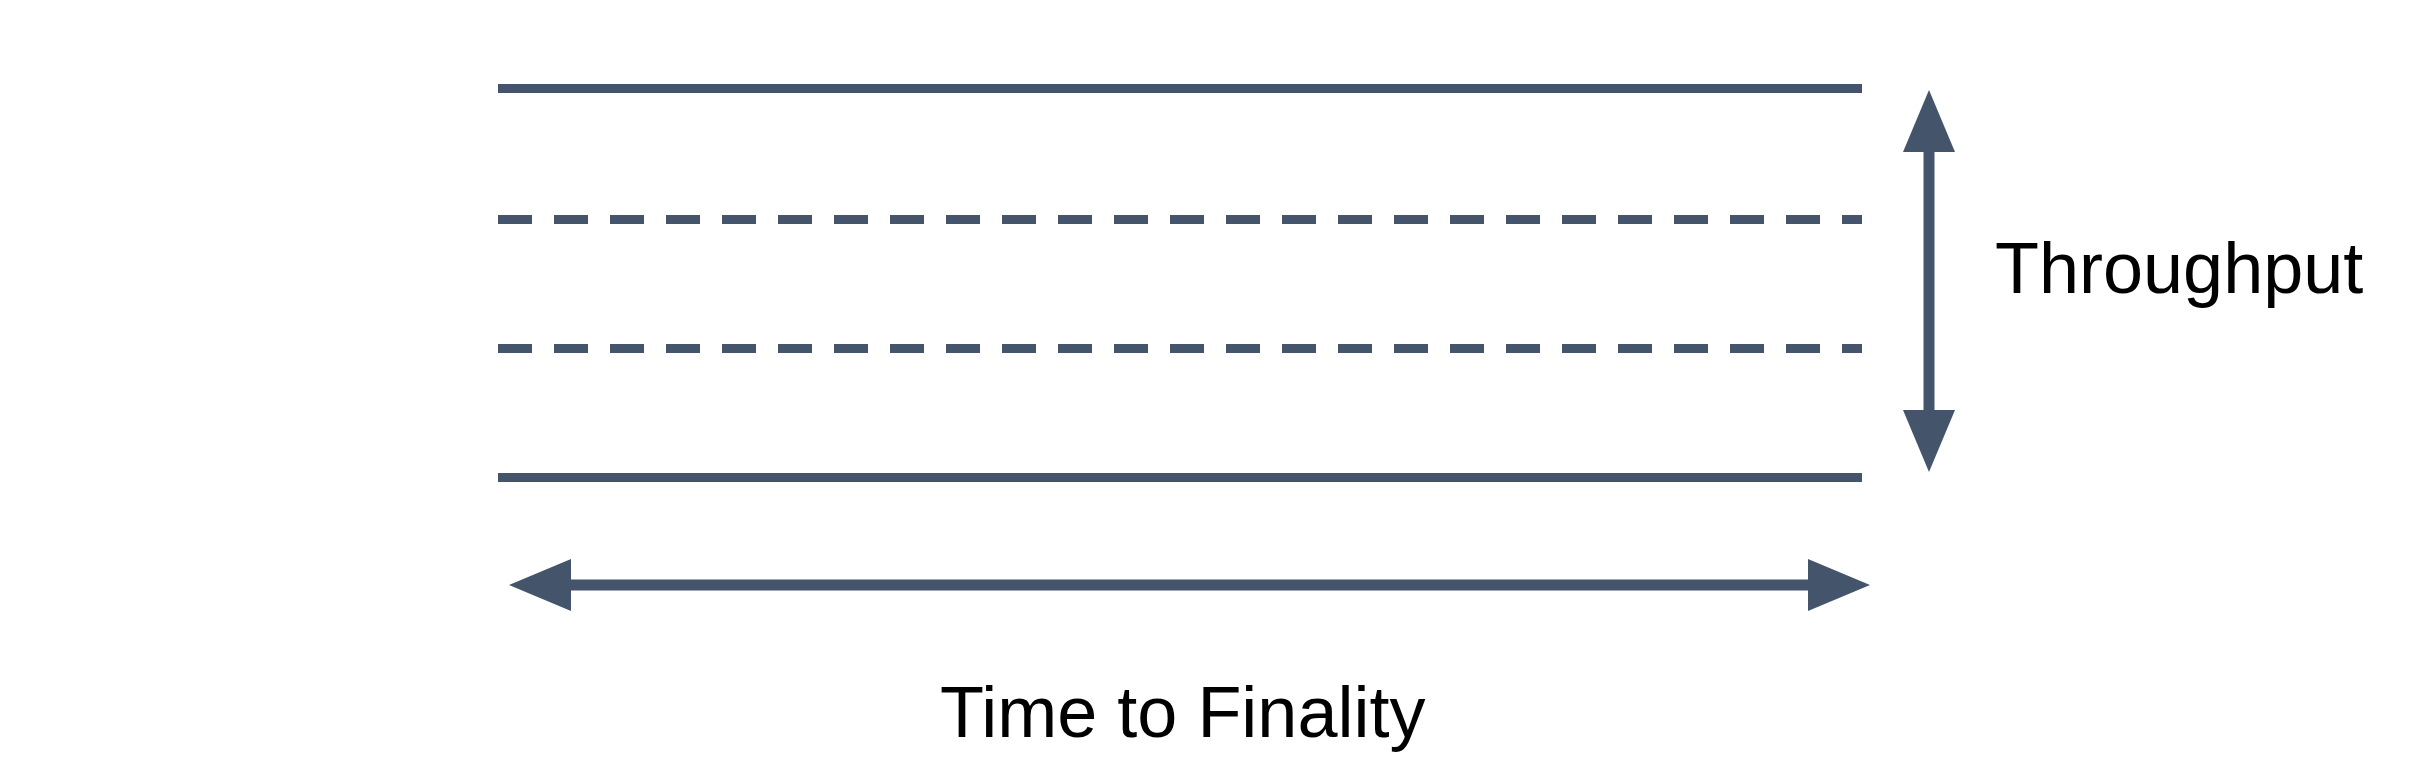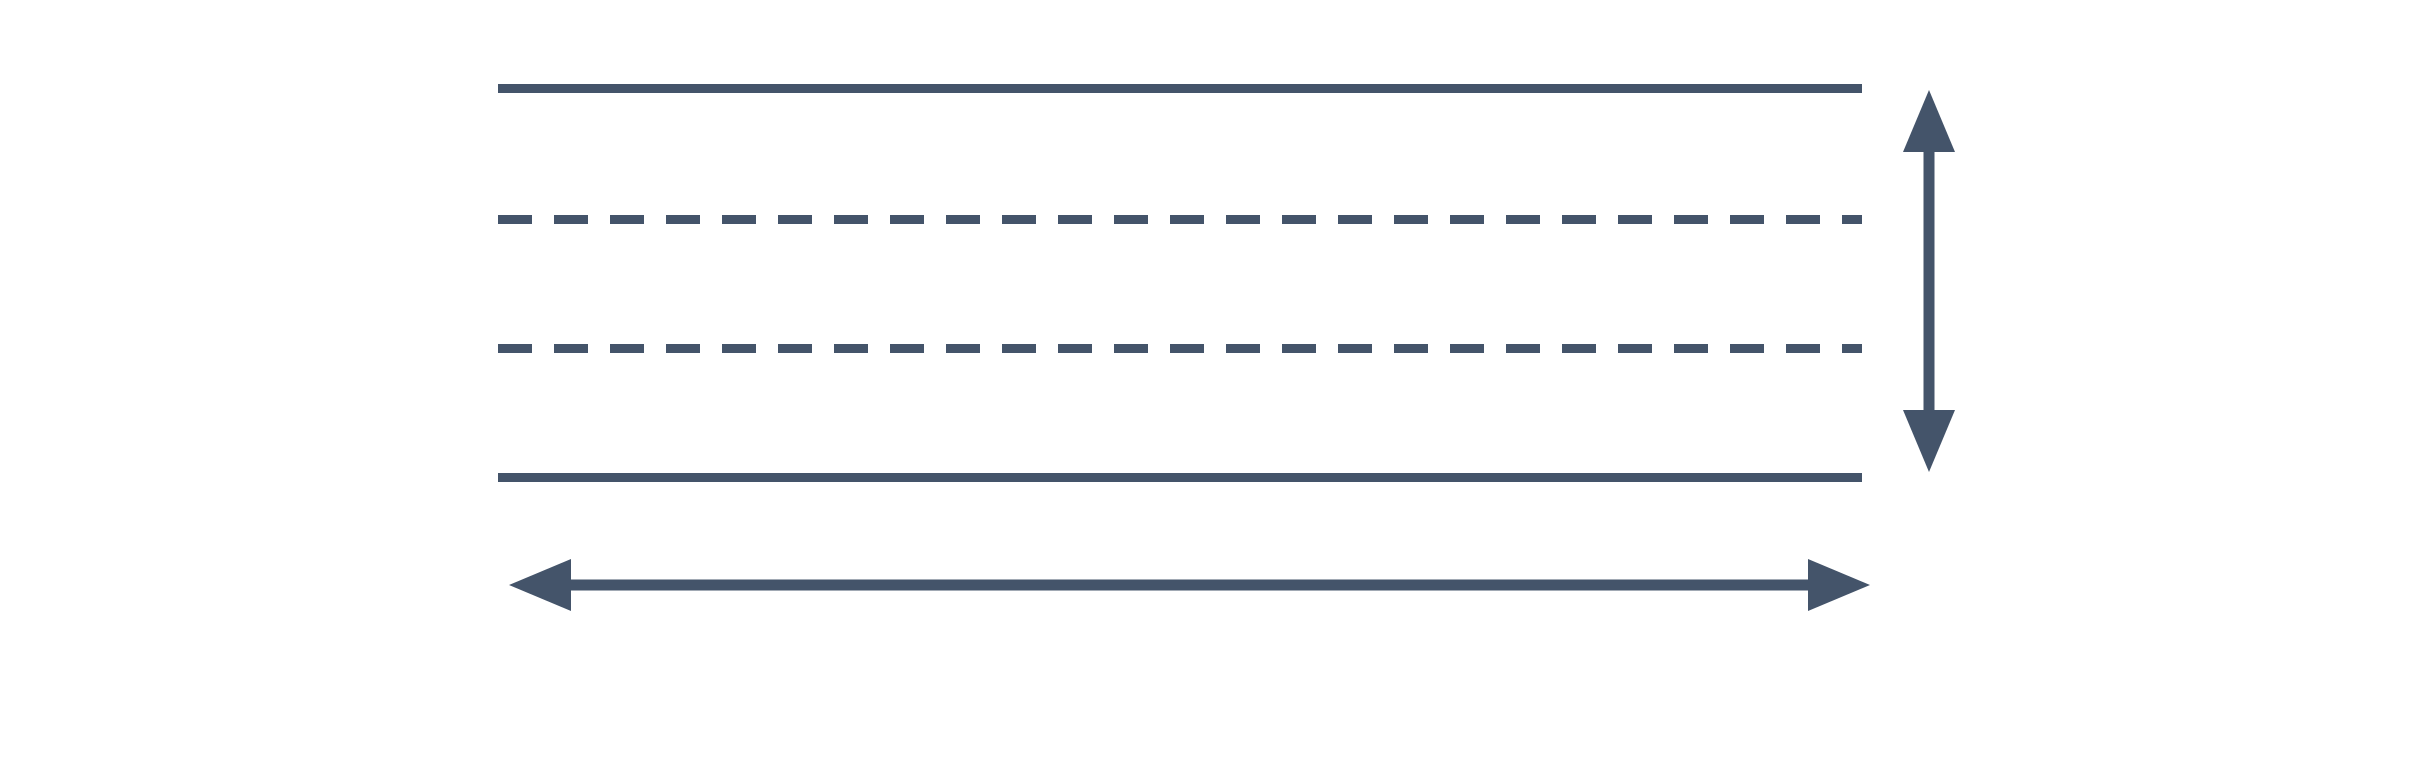--- a/index.html
+++ b/index.html
@@ -67,15 +67,17 @@
     </g>
 
     <g>
       <line id="harrow-shaft" y1="585" y2="585" x1="567" x2="1812" stroke="#44546A" stroke-width="11"></line>
       <polygon id="harrow-head-left" points="509,585 571,559 571,611" fill="#44546A"></polygon>
       <polygon id="harrow-head-right" points="1870,585 1808,559 1808,611" fill="#44546A"></polygon>
     </g>
 
   </svg>
 
+  <div class="diagram-label" id="label-throughput" style="color: rgb(0, 0, 0);">Throughput</div>
 
+  <div class="diagram-label" id="label-time-to-finality" style="color: rgb(0, 0, 0);">Time to Finality</div>
 
 </div>
 
 </body></html>

